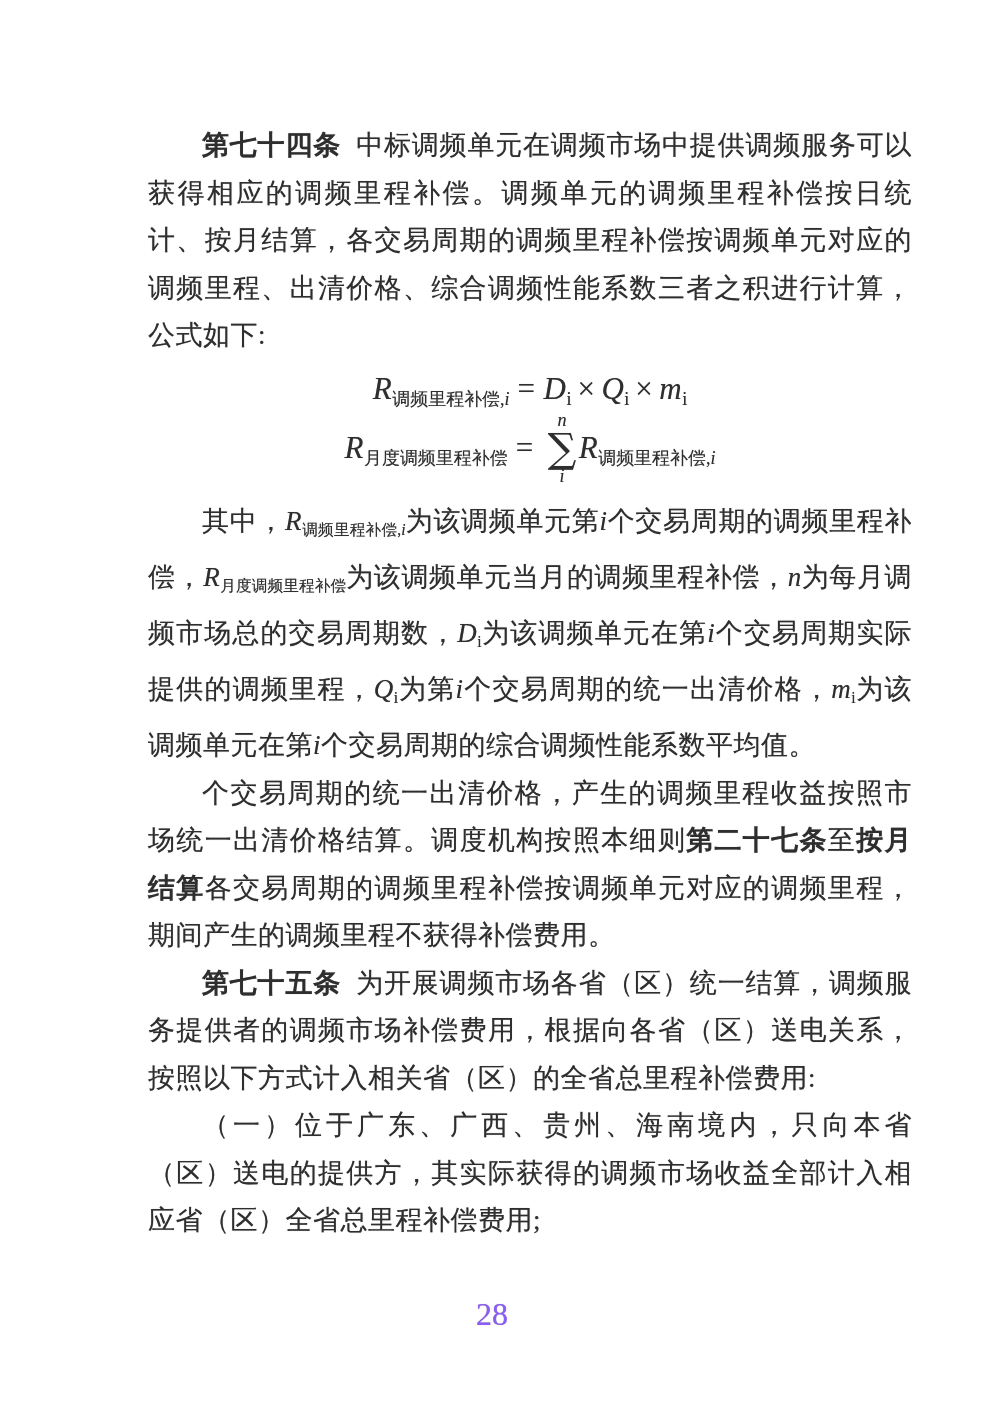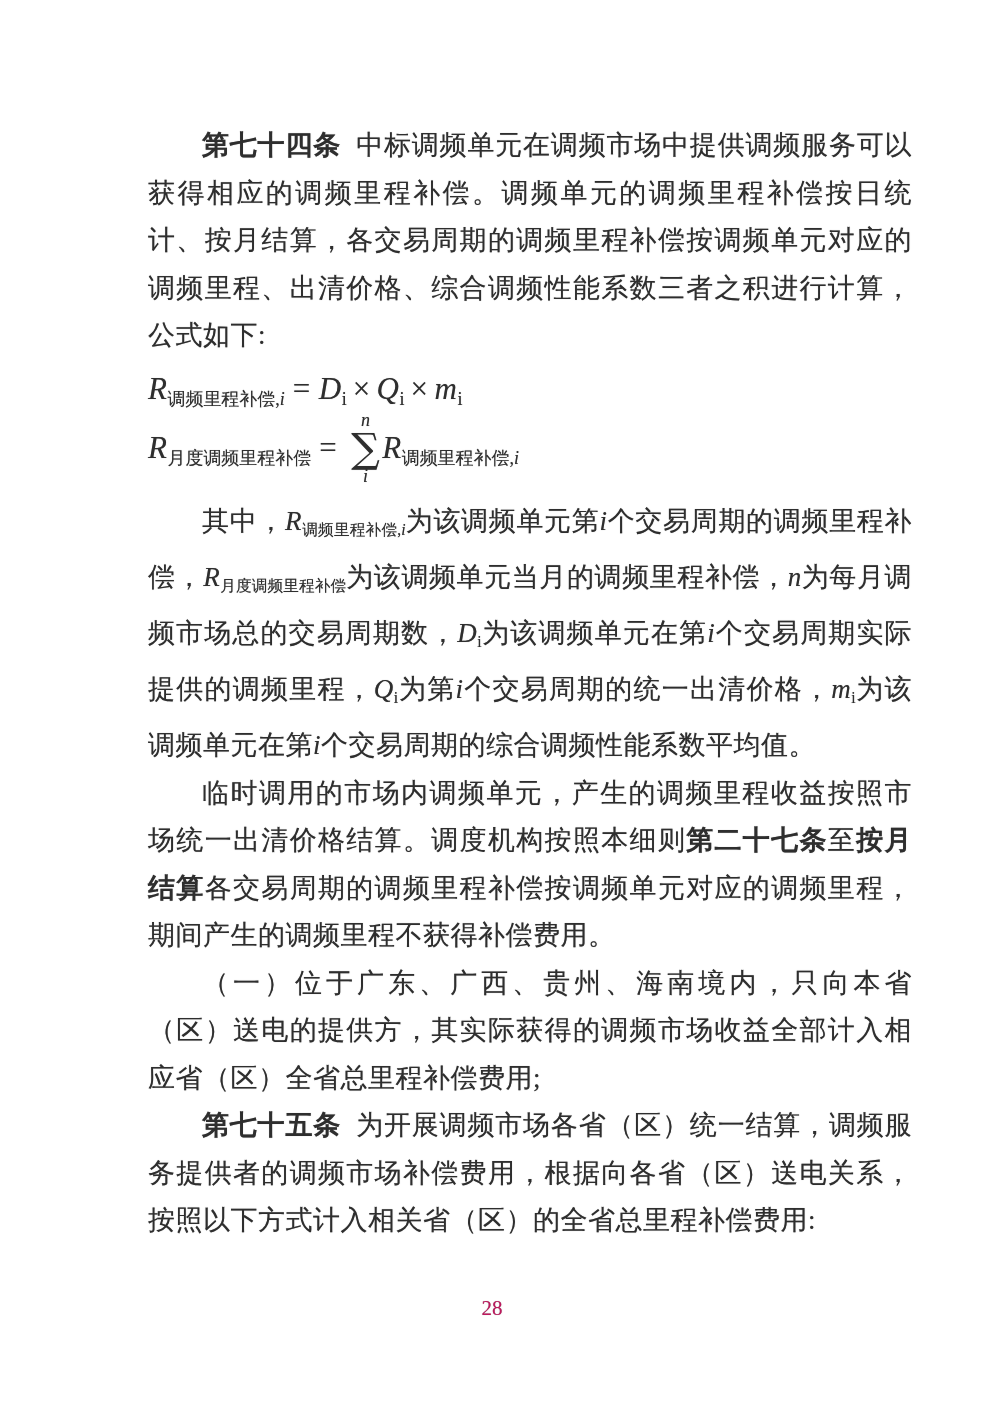--- a/index.html
+++ b/index.html
@@ -36,21 +36,21 @@
     font-size: 0.58em;
     vertical-align: -0.35em;
     letter-spacing: 0;
     font-style: normal;
   }
   .msub .mvar { font-style: italic; }
   .inline-math { white-space: nowrap; }
 
   .formula-block {
     margin: 2px 0 10px 0;
-    text-align: left;
+    text-align: center;
     text-shadow: 0 0 0.7px rgba(40,40,40,0.5);
   }
   .formula {
     font-size: 31px;
     line-height: 1.25;
     white-space: nowrap;
   }
   .formula-row1 { margin: 10px 0 4px 0; }
   .formula-row2 { margin: 2px 0 6px 0; }
   .op { font-style: normal; padding: 0 6px; }
@@ -68,22 +68,22 @@
   .sum-sigma {
     font-size: 40px; line-height: 0.95;
     font-style: normal;
     font-family: "DejaVu Serif", "Liberation Serif", serif;
   }
   .page-number {
     position: absolute;
     left: 0; right: 16px;
     top: 1296px;
     text-align: center;
-    font-size: 21px;
-    color: #be185d;
+    font-size: 32px;
+    color: #8b5cf6;
     text-shadow: 0 0 0.7px rgba(40,40,40,0.5);
   }
 </style>
 </head>
 <body>
 
 <div class="page">
   <div class="body-text">
 
     <p class="para"><span class="bold">第七十四条</span><span class="heading-space"></span><span>中标调频单元在调频市场中提供调频服务可以获得相应的调频里程补偿。调频单元的调频里程补偿按日统计、按月结算，各交易周期的调频里程补偿按调频单元对应的调频里程、出清价格、综合调频性能系数三者之积进行计算，公式如下:</span></p>
@@ -96,22 +96,22 @@
         <span class="mvar">R</span><span class="msub">月度调频里程补偿</span><span class="eq">=</span><span class="sum-stack">
             <span class="sum-limit">n</span>
             <span class="sum-sigma">∑</span>
             <span class="sum-limit">i</span>
           </span><span class="mvar">R</span><span class="msub"><span>调频里程补偿,</span><span class="mvar">i</span></span>
       </div>
     </div>
 
     <p class="para"><span>其中，</span><span class="inline-math"><span class="mvar">R</span><span class="msub"><span>调频里程补偿,</span><span class="mvar">i</span></span></span><span>为该调频单元第</span><span class="mvar">i</span><span>个交易周期的调频里程补偿，</span><span class="inline-math"><span class="mvar">R</span><span class="msub">月度调频里程补偿</span></span><span>为该调频单元当月的调频里程补偿，</span><span class="mvar">n</span><span>为每月调频市场总的交易周期数，</span><span class="inline-math"><span class="mvar">D</span><span class="msub mvar">i</span></span><span>为该调频单元在第</span><span class="mvar">i</span><span>个交易周期实际提供的调频里程，</span><span class="inline-math"><span class="mvar">Q</span><span class="msub mvar">i</span></span><span>为第</span><span class="mvar">i</span><span>个交易周期的统一出清价格，</span><span class="inline-math"><span class="mvar">m</span><span class="msub mvar">i</span></span><span>为该调频单元在第</span><span class="mvar">i</span><span>个交易周期的综合调频性能系数平均值。</span></p>
 
-    <p class="para"><span>临时调用的市场内调频单元，产生的调频里程收益按照市场统一出清价格结算。调度机构按照本细则</span><span class="bold">第二十七条</span><span>至</span><span class="bold">按月结算</span><span>各交易周期的调频里程补偿按调频单元对应的调频里程，期间产生的调频里程不获得补偿费用。</span></p>
+    <p class="para"><span>个交易周期的统一出清价格，产生的调频里程收益按照市场统一出清价格结算。调度机构按照本细则</span><span class="bold">第二十七条</span><span>至</span><span class="bold">按月结算</span><span>各交易周期的调频里程补偿按调频单元对应的调频里程，期间产生的调频里程不获得补偿费用。</span></p>
+
+    <p class="para"><span class="bold">第七十五条</span><span class="heading-space"></span><span>为开展调频市场各省（区）统一结算，调频服务提供者的调频市场补偿费用，根据向各省（区）送电关系，按照以下方式计入相关省（区）的全省总里程补偿费用:</span></p>
 
     <p class="para"><span>（一）位于广东、广西、贵州、海南境内，只向本省（区）送电的提供方，其实际获得的调频市场收益全部计入相应省（区）全省总里程补偿费用;</span></p>
-
-    <p class="para"><span class="bold">第七十五条</span><span class="heading-space"></span><span>为开展调频市场各省（区）统一结算，调频服务提供者的调频市场补偿费用，根据向各省（区）送电关系，按照以下方式计入相关省（区）的全省总里程补偿费用:</span></p>
 
   </div>
 
   <div class="page-number">28</div>
 </div>
 
 </body></html>

